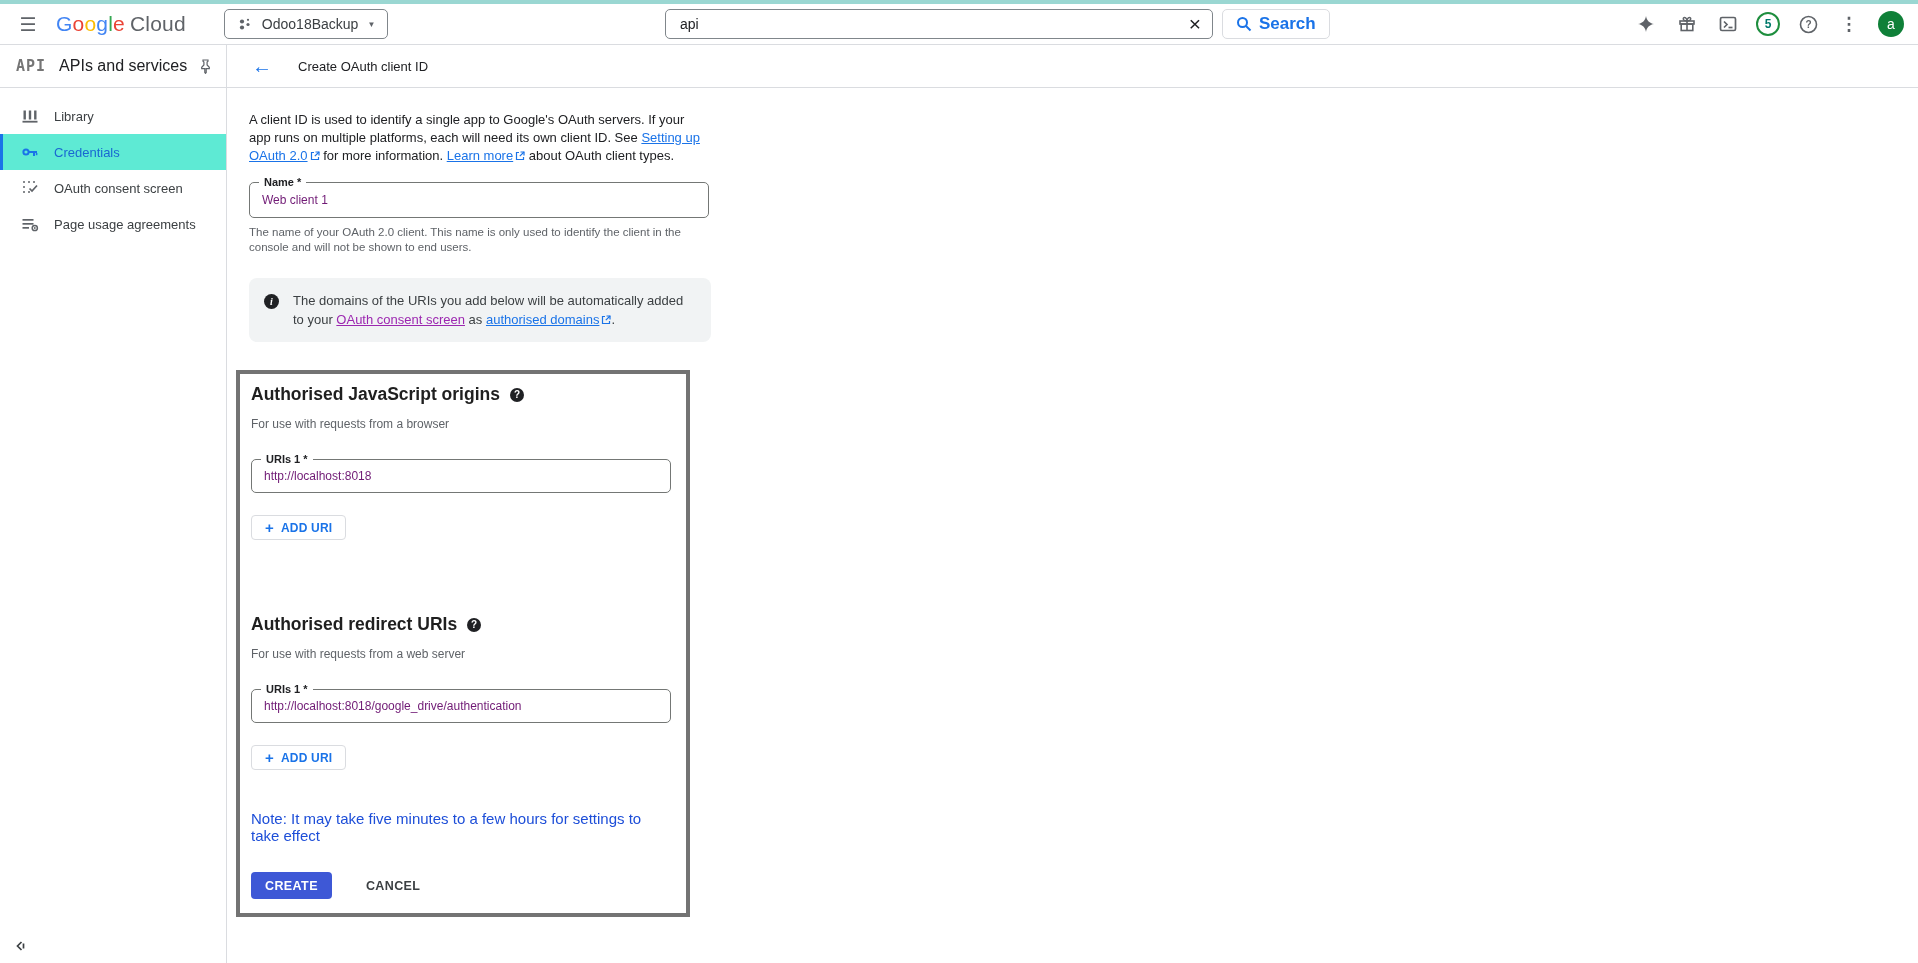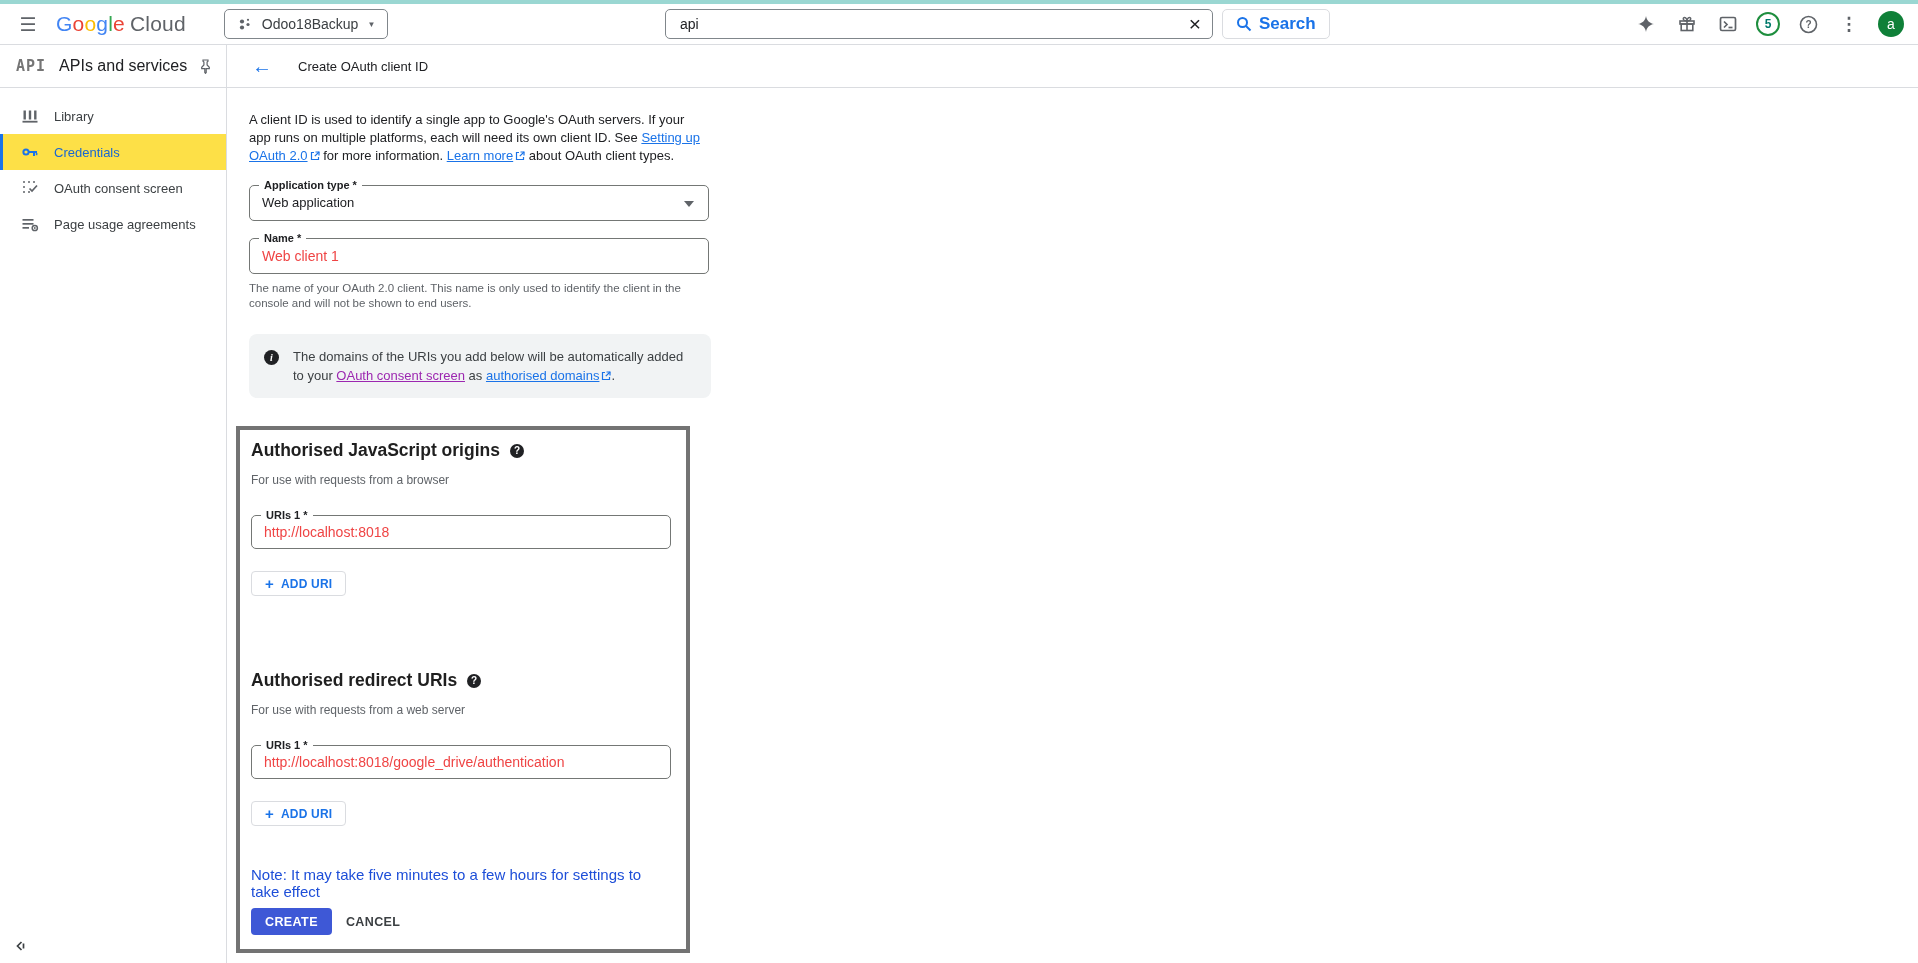--- a/index.html
+++ b/index.html
@@ -48,21 +48,21 @@
     padding:0 14px 0 16px; }
   .api-mark { font-family:"DejaVu Sans Mono", monospace; font-weight:bold; font-size:15px;
     color:#757575; letter-spacing:1px; }
   .side-title { font-size:16px; color:#202124; margin-left:13px; flex:1; }
   .pin-btn { border:none; background:none; cursor:pointer; color:#5f6368; display:flex; }
 
   .nav { padding-top:10px; }
   .nav-item { height:36px; display:flex; align-items:center; padding-left:21px; cursor:pointer;
     position:relative; color:#3c4043; font-size:13px; }
   .nav-item .nicon { width:18px; height:18px; margin-right:15px; color:#5f6368; flex:none; display:flex; }
-  .nav-item.active { background:#fde047; color:#1967d2; }
+  .nav-item.active { background:#5eead4; color:#1967d2; }
   .nav-item.active .nicon { color:#1a73e8; }
   .nav-item.active::before { content:""; position:absolute; left:0; top:0; bottom:0; width:3px; background:#1a73e8; }
 
   .collapse-btn { position:absolute; left:12px; bottom:10px; border:none; background:none;
     cursor:pointer; color:#3c4043; display:flex; }
 
   
   .main { flex:1; position:relative; }
   .page-head { height:43px; border-bottom:1px solid #dadce0; display:flex; align-items:center; padding-left:25px; }
   .back-btn { border:none; background:none; color:#1a73e8; font-size:20px; cursor:pointer; padding:0; }
@@ -72,21 +72,21 @@
   .intro { width:455px; font-size:13px; line-height:18px; color:#202124; }
   a.blue-link { color:#1a73e8; text-decoration:underline; cursor:pointer; }
   a.purple-link { color:#9c27b0; text-decoration:underline; cursor:pointer; }
   .ext { display:inline-block; vertical-align:-1px; margin-left:2px; color:inherit; }
 
   .field { position:relative; width:460px; height:36px; border:1px solid #747775; border-radius:5px; background:#fff; }
   .field-label { position:absolute; top:-7px; left:9px; background:#fff; padding:0 5px;
     font-size:11px; font-weight:bold; color:#202124; line-height:13px; }
   .field-value { line-height:34px; padding:0 12px; font-size:13px; color:#202124; }
   .field input { width:100%; height:100%; border:none; outline:none; padding:0 12px; border-radius:5px;
-    font-size:14px; font-family:inherit; color:#ef4444; background:transparent; }
+    font-size:12px; font-family:inherit; color:#701a75; background:transparent; }
   .dd-caret { position:absolute; right:14px; top:15px; width:0; height:0;
     border-left:5px solid transparent; border-right:5px solid transparent; border-top:6px solid #5f6368; }
   .app-type { margin-top:20px; cursor:pointer; }
   .name-field { margin-top:17px; }
   .helper { width:445px; margin-top:7px; font-size:11.5px; line-height:15px; color:#5f6368; }
 
   .banner { margin-top:23px; width:462px; background:#f1f3f4; border-radius:8px;
     padding:13px 18px 13px 15px; display:flex; gap:14px; }
   .info-icon { width:15px; height:15px; border-radius:50%; background:#202124; color:#fff;
     font-size:10px; font-weight:bold; display:flex; align-items:center; justify-content:center;
@@ -101,21 +101,21 @@
   .help-dot { width:14px; height:14px; border-radius:50%; background:#202124; color:#fff;
     font-size:10px; font-weight:bold; display:flex; align-items:center; justify-content:center; cursor:pointer; }
   .sec-sub { margin-top:12px; font-size:12px; color:#5f6368; }
   .uri-field { margin-top:28px; width:420px; height:34px; }
   .uri-field .field-value, .uri-field input { line-height:32px; }
   .add-uri { margin-top:22px; display:inline-flex; align-items:center; gap:7px; height:25px;
     border:1px solid #dadce0; border-radius:4px; background:#fff; padding:0 13px; cursor:pointer;
     color:#1a73e8; font-size:12px; font-weight:bold; letter-spacing:.2px; }
   .add-uri .plus { font-size:15px; font-weight:bold; }
   .note { margin-top:40px; font-size:15px; color:#1d4ed8; }
-  .actions { margin-top:8px; display:flex; align-items:center; gap:14px; }
+  .actions { margin-top:28px; display:flex; align-items:center; gap:34px; }
   .create-btn { background:#3e58d6; color:#fff; border:none; border-radius:4px; height:27px;
     padding:0 14px; font-size:12.5px; font-weight:bold; letter-spacing:.4px; cursor:pointer; }
   .cancel-btn { background:none; border:none; color:#3c4043; font-size:12.5px; font-weight:bold;
     letter-spacing:.4px; cursor:pointer; }
   svg { display:block; }
 </style>
 </head>
 <body>
 
 <div class="teal-strip"></div>
@@ -278,25 +278,20 @@
       <p class="intro"><span>A client ID is used to identify a single app to Google's OAuth servers. If your app runs on multiple platforms, each will need its own client ID. See </span><a class="blue-link">Setting up OAuth 2.0</a><span class="ext"><svg width="10" height="10" viewBox="0 0 10 10">
               <path d="M4 1.5 H1.5 V8.5 H8.5 V6" fill="none" stroke="#1a73e8" stroke-width="1.2"></path>
               <path d="M5.5 1 H9 V4.5" fill="none" stroke="#1a73e8" stroke-width="1.2"></path>
               <line x1="9" y1="1" x2="4.8" y2="5.2" stroke="#1a73e8" stroke-width="1.2"></line>
             </svg></span><span> for more information. </span><a class="blue-link">Learn more</a><span class="ext"><svg width="10" height="10" viewBox="0 0 10 10">
               <path d="M4 1.5 H1.5 V8.5 H8.5 V6" fill="none" stroke="#1a73e8" stroke-width="1.2"></path>
               <path d="M5.5 1 H9 V4.5" fill="none" stroke="#1a73e8" stroke-width="1.2"></path>
               <line x1="9" y1="1" x2="4.8" y2="5.2" stroke="#1a73e8" stroke-width="1.2"></line>
             </svg></span><span> about OAuth client types.</span></p>
 
-      <div class="field app-type">
-        <span class="field-label">Application type *</span>
-        <div class="field-value">Web application</div>
-        <span class="dd-caret"></span>
-      </div>
 
       <div class="field name-field">
         <span class="field-label">Name *</span>
         <input type="text" value="Web client 1" style="">
       </div>
       <p class="helper">The name of your OAuth 2.0 client. This name is only used to identify the client in the console and will not be shown to end users.</p>
 
       <div class="banner">
         <span class="info-icon">i</span>
         <p class="banner-text"><span>The domains of the URIs you add below will be automatically added to your </span><a class="purple-link">OAuth consent screen</a><span> as </span><a class="blue-link">authorised domains</a><span class="ext"><svg width="10" height="10" viewBox="0 0 10 10">

